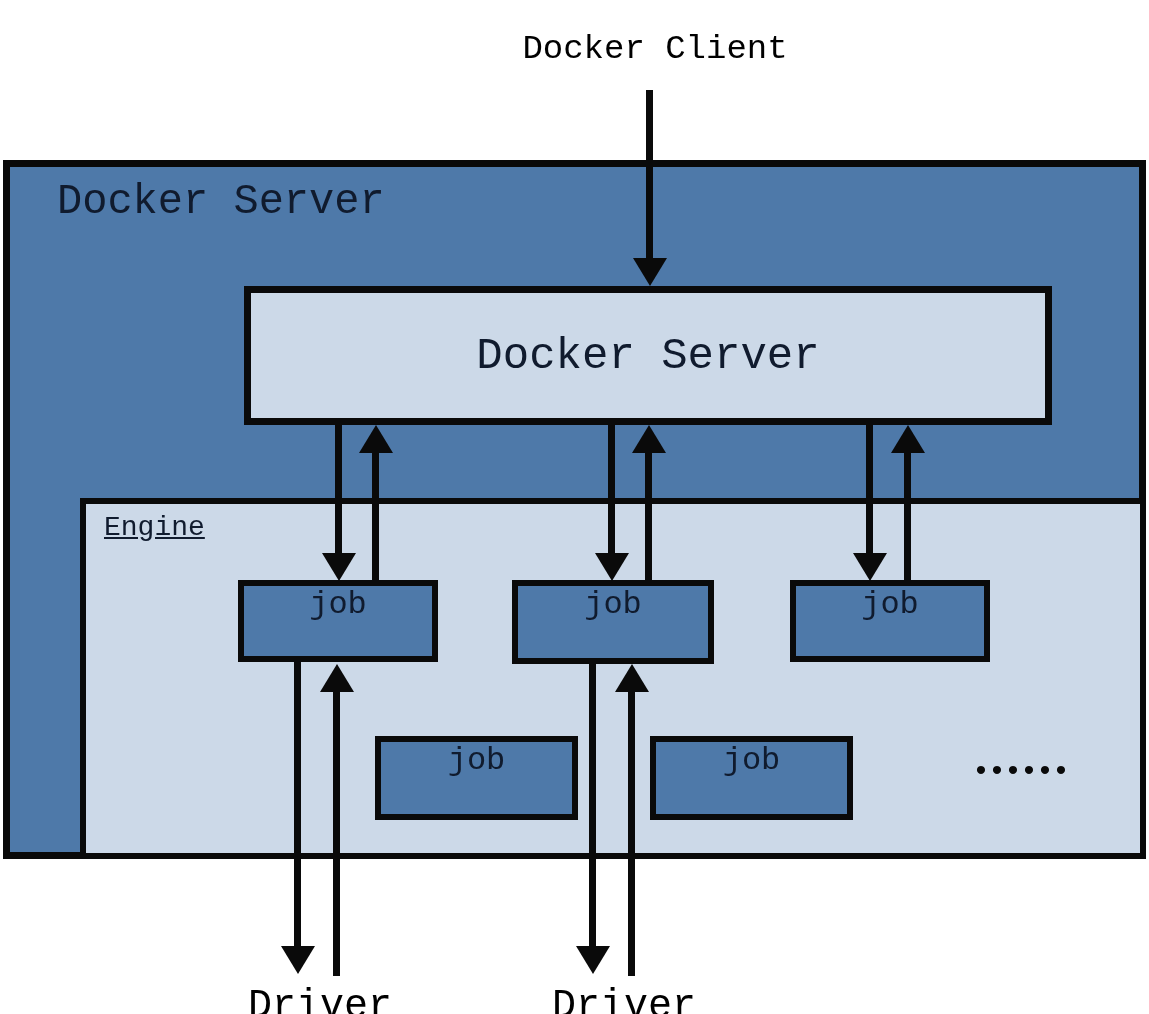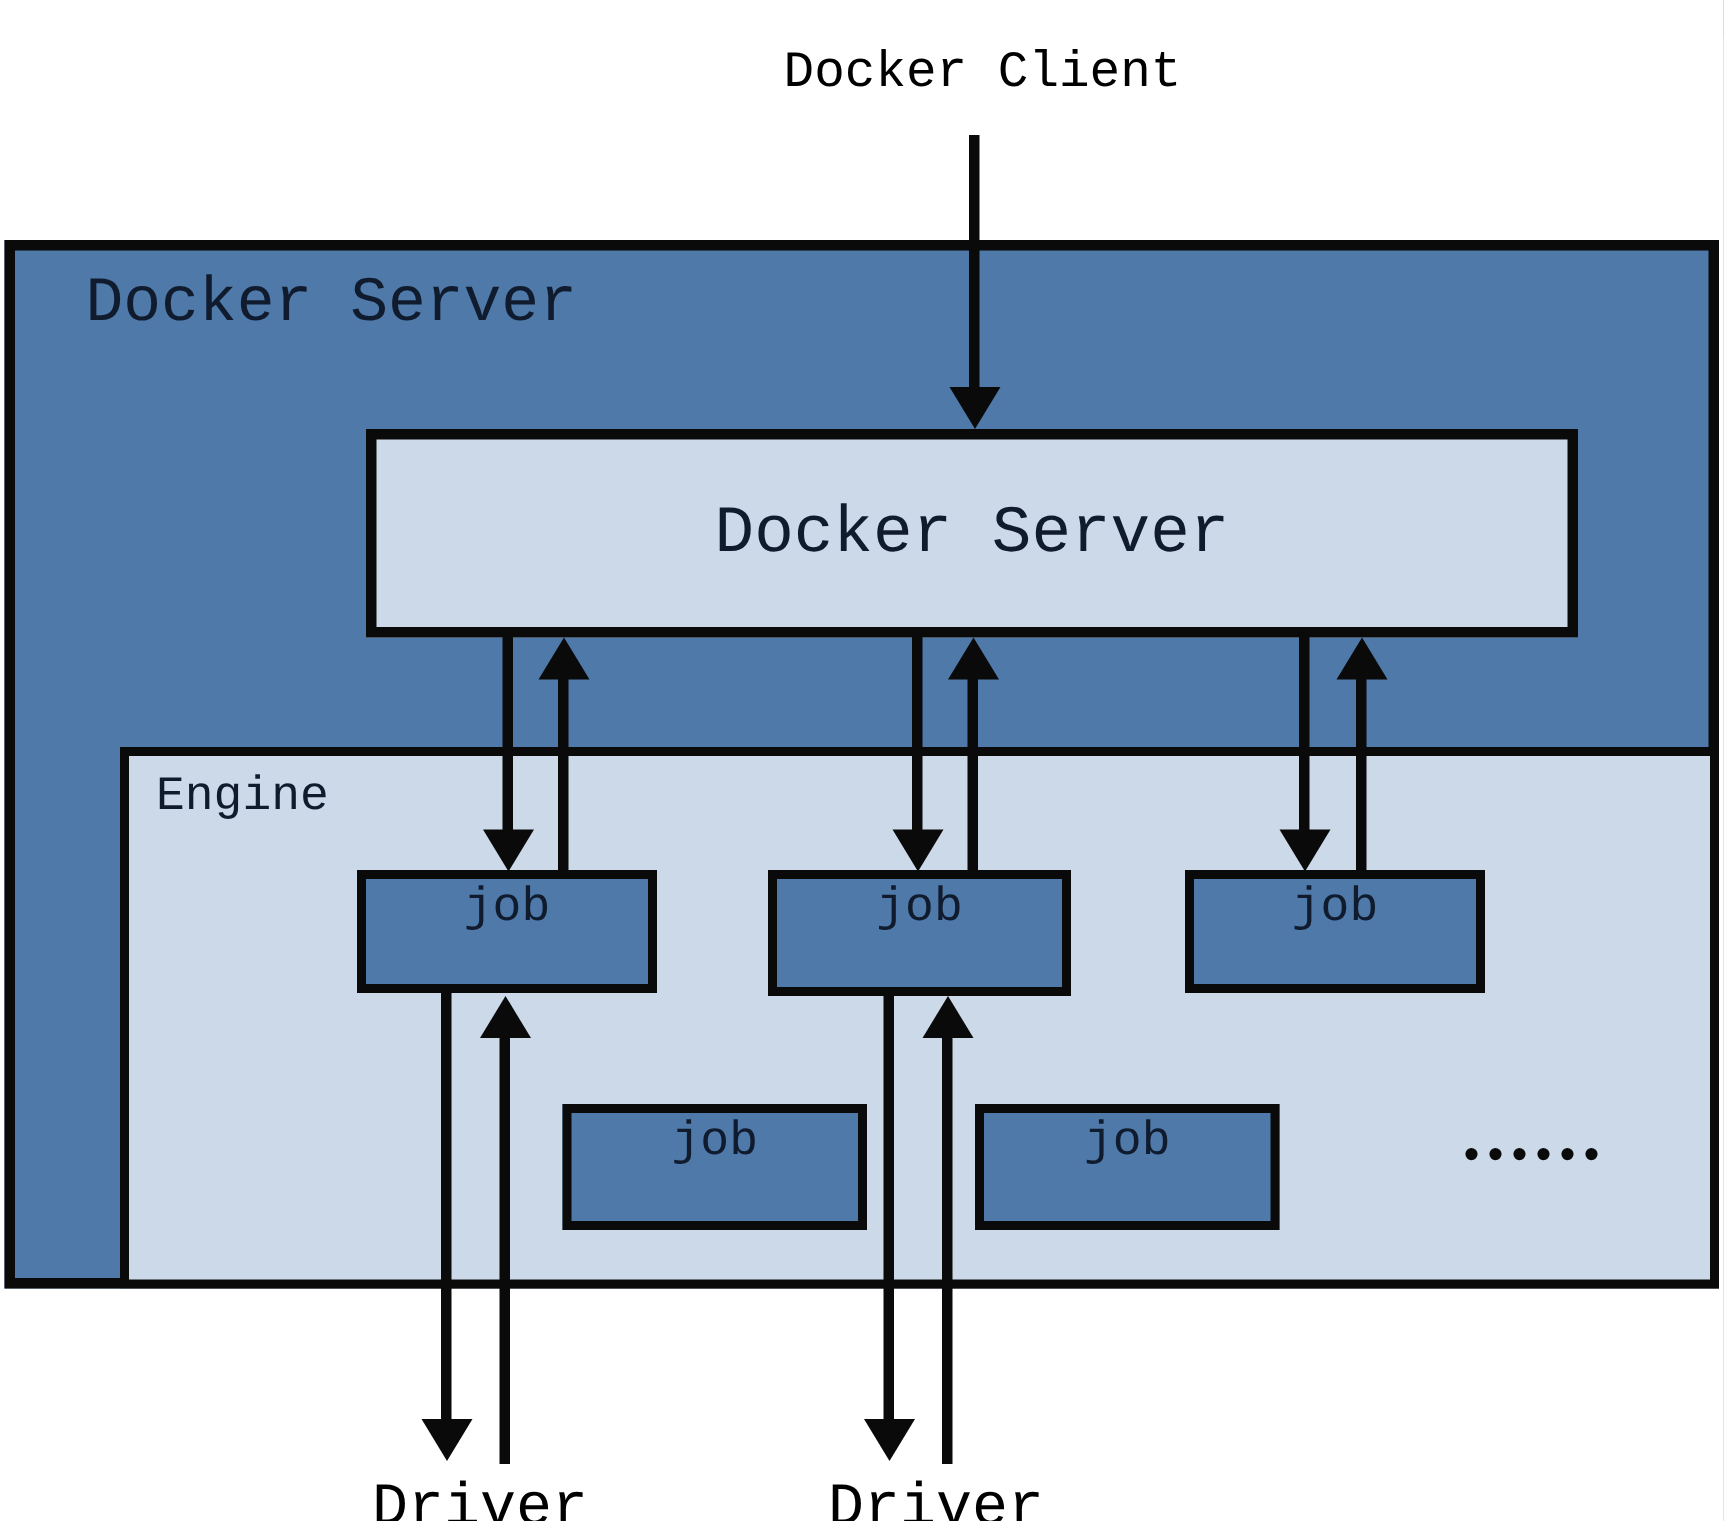--- a/index.html
+++ b/index.html
@@ -21,21 +21,21 @@
   .daemon{left:3px;top:136px;width:1143px;height:699px;background:var(--daemon-fill);border:7px solid var(--line);z-index:1;}
   .engine{left:80px;top:474px;width:1066px;height:361px;background:var(--panel-fill);border:6px solid var(--line);z-index:2;}
   .server{left:244px;top:262px;width:808px;height:139px;background:var(--panel-fill);border:7px solid var(--line);z-index:3;
           display:flex;align-items:center;justify-content:center;font-size:44px;color:var(--box-text);font-family:Liberation Mono, monospace;}
   .job{background:var(--daemon-fill);border:6px solid var(--line);z-index:4;
        display:flex;align-items:flex-start;justify-content:center;font-size:32px;color:var(--box-text);}
   
   .t{color:var(--outer-text);white-space:nowrap;}
   .client-label{left:500px;top:6px;width:310px;text-align:center;font-size:34px;z-index:6;}
   .daemon-title{left:57px;top:154px;font-size:42px;color:var(--box-text);z-index:6;}
-  .engine-title{left:104px;top:488px;font-size:32px;color:var(--box-text);z-index:6;}
+  .engine-title{left:104px;top:488px;font-size:28px;color:var(--box-text);z-index:6;text-decoration:underline;}
   .driver-label{top:960px;width:140px;text-align:center;font-size:40px;z-index:6;}
   .ellipsis{left:972px;top:726px;width:110px;font-size:30px;letter-spacing:-2px;line-height:44px;color:var(--line);z-index:5;}
   
   .vline{width:7px;background:var(--line);z-index:5;}
   .head-down{width:0;height:0;border-left:17px solid transparent;border-right:17px solid transparent;border-top:28px solid var(--line);z-index:5;}
   .head-up{width:0;height:0;border-left:17px solid transparent;border-right:17px solid transparent;border-bottom:28px solid var(--line);z-index:5;}
 </style>
 </head>
 <body>
 

